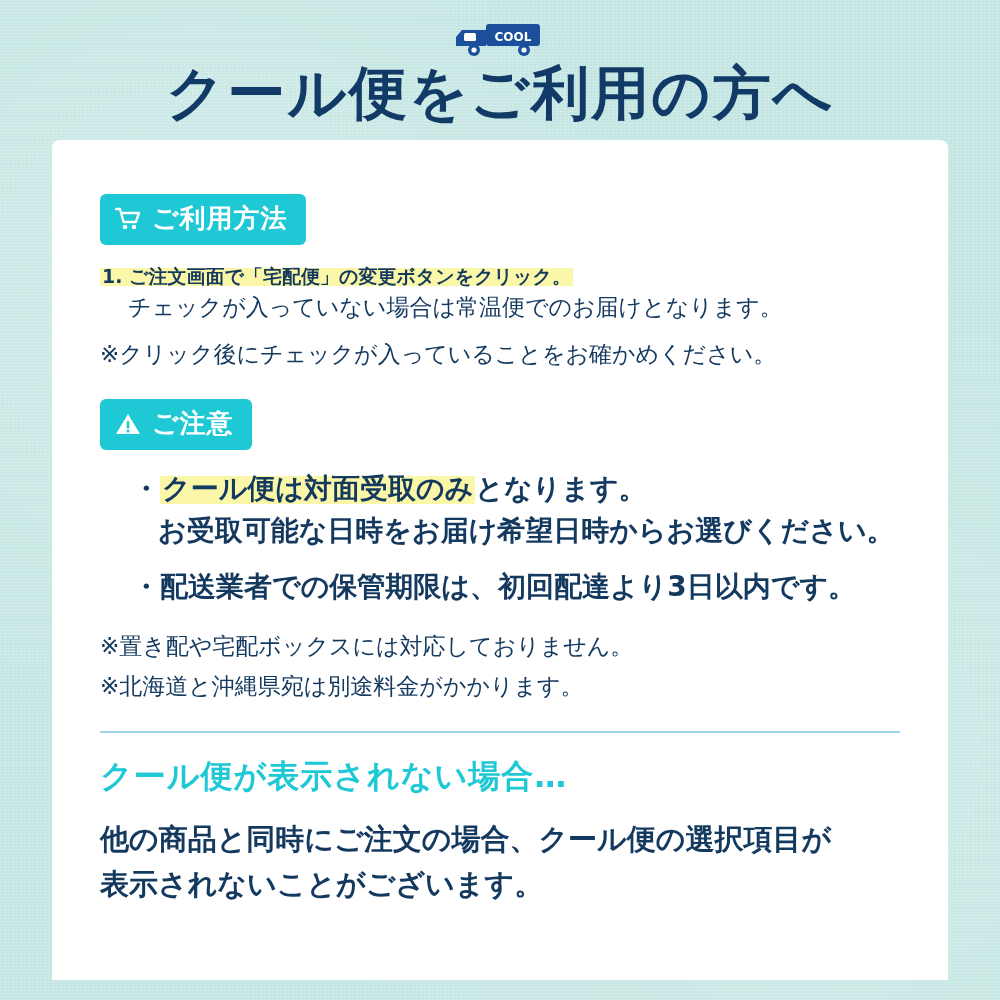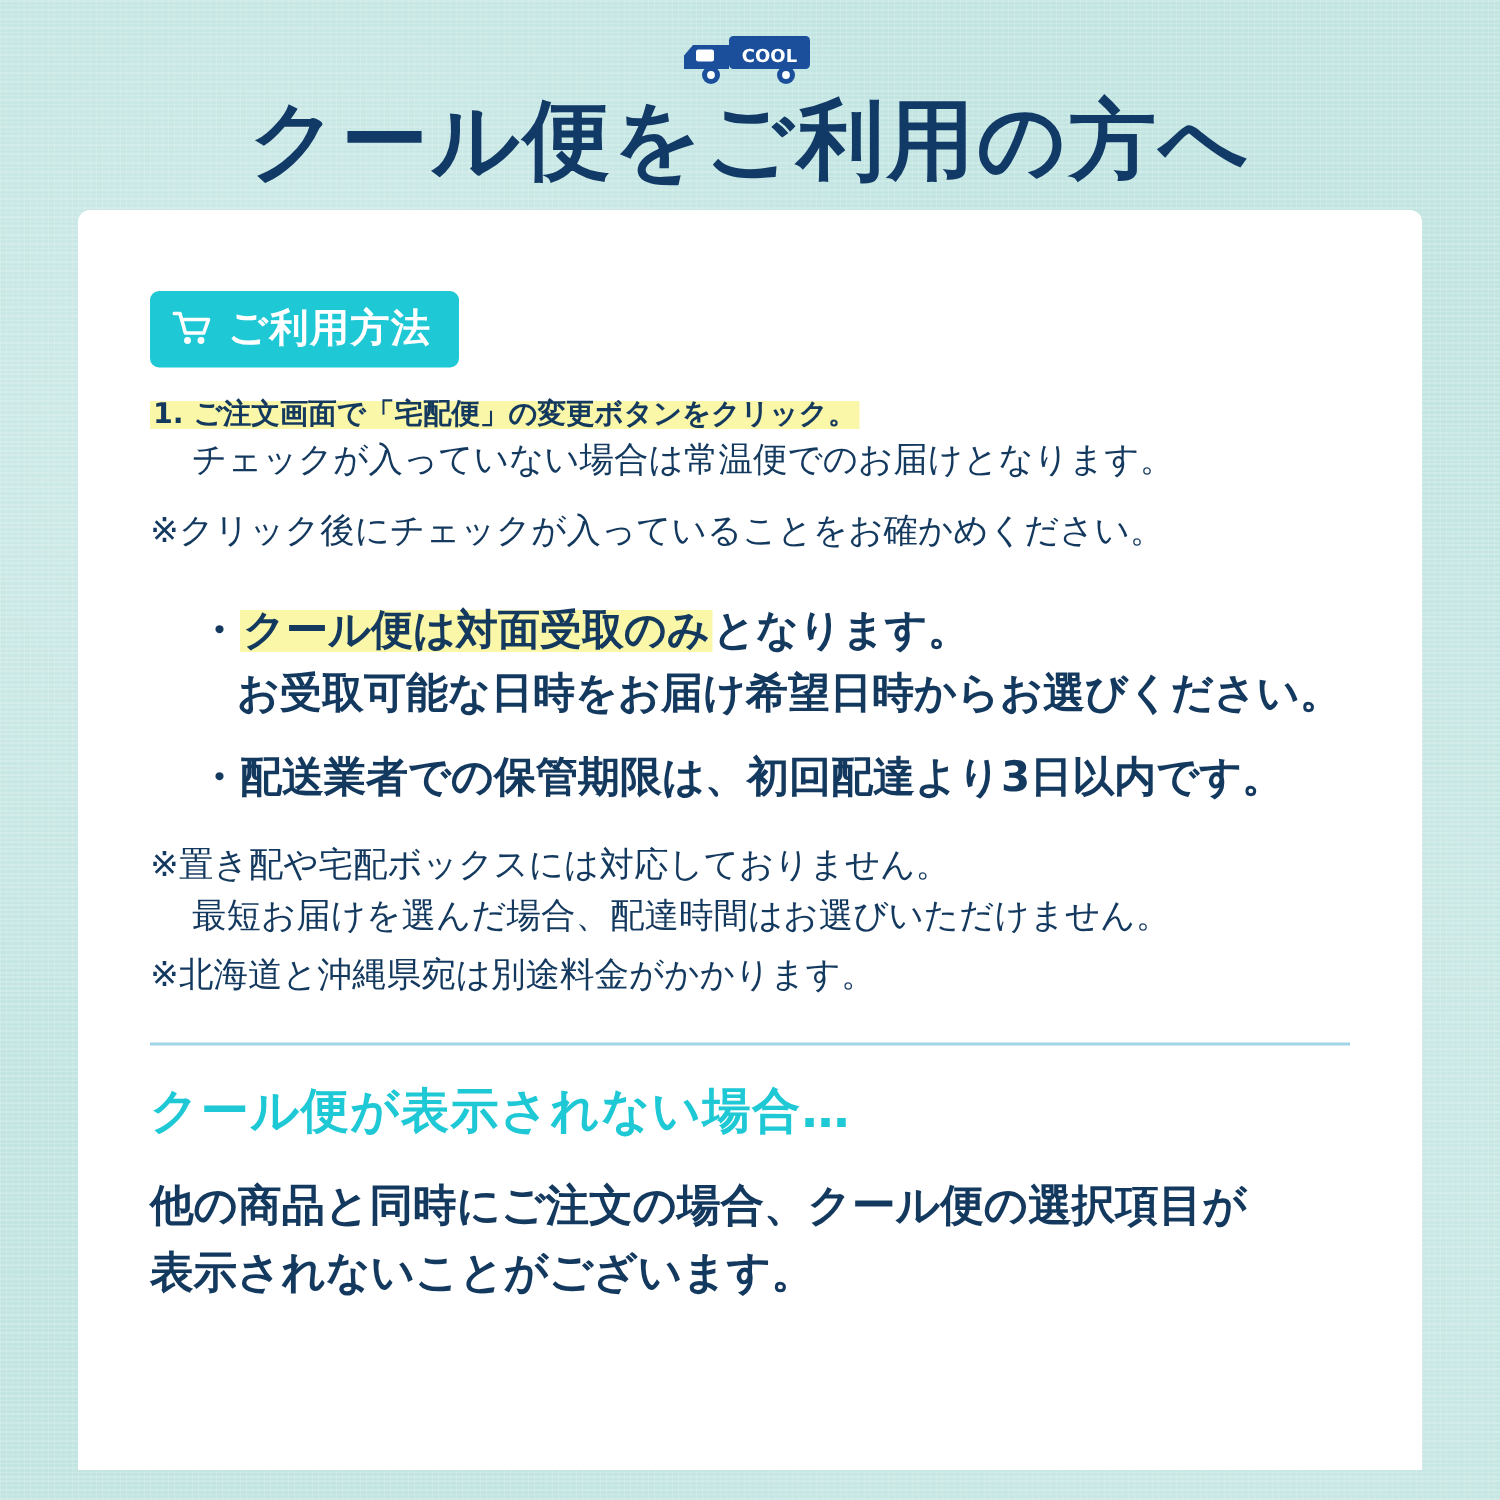--- a/index.html
+++ b/index.html
@@ -202,30 +202,39 @@
 
       <div class="line mt18">
         <span class="hl">1. ご注文画面で「宅配便」の変更ボタンをクリック。</span>
       </div>
 
       <div class="note note-indent">チェックが入っていない場合は常温便でのお届けとなります。</div>
       <div class="note mt14">※クリック後にチェックが入っていることをお確かめください。</div>
     </div>
 
     <div class="section mt28">
+      <div class="chip">
+        <span class="chip-icon">
+          <svg width="26" height="24" viewBox="0 0 26 24" xmlns="http://www.w3.org/2000/svg">
+            <path d="M13 2 L25 22 H1 Z" fill="#ffffff"></path>
+            <rect x="11.7" y="9" width="2.6" height="7.5" rx="1.2" fill="#1ec8d4"></rect>
+            <circle cx="13" cy="19" r="1.5" fill="#1ec8d4"></circle>
+          </svg>
+        </span>
+        <span>ご注意</span>
+      </div>
 
       <div class="bullet-line mt18">
         <span>・</span><span class="hl">クール便は対面受取のみ</span><span>となります。</span>
       </div>
       <div class="bullet-line bullet-sub">お受取可能な日時をお届け希望日時からお選びください。</div>
 
       <div class="bullet-line mt14">・配送業者での保管期限は、初回配達より3日以内です。</div>
 
       <div class="note mt22">※置き配や宅配ボックスには対応しておりません。</div>
-      <div class="note note-indent">最短お届けを選んだ場合、配達時間はお選びいただけません。</div>
       <div class="note mt6">※北海道と沖縄県宛は別途料金がかかります。</div>
     </div>
 
     <div class="divider mt28"></div>
 
     <div class="section mt22">
       <div class="footer-title">クール便が表示されない場合…</div>
       <div class="footer-line mt18">他の商品と同時にご注文の場合、クール便の選択項目が</div>
       <div class="footer-line">表示されないことがございます。</div>
 

